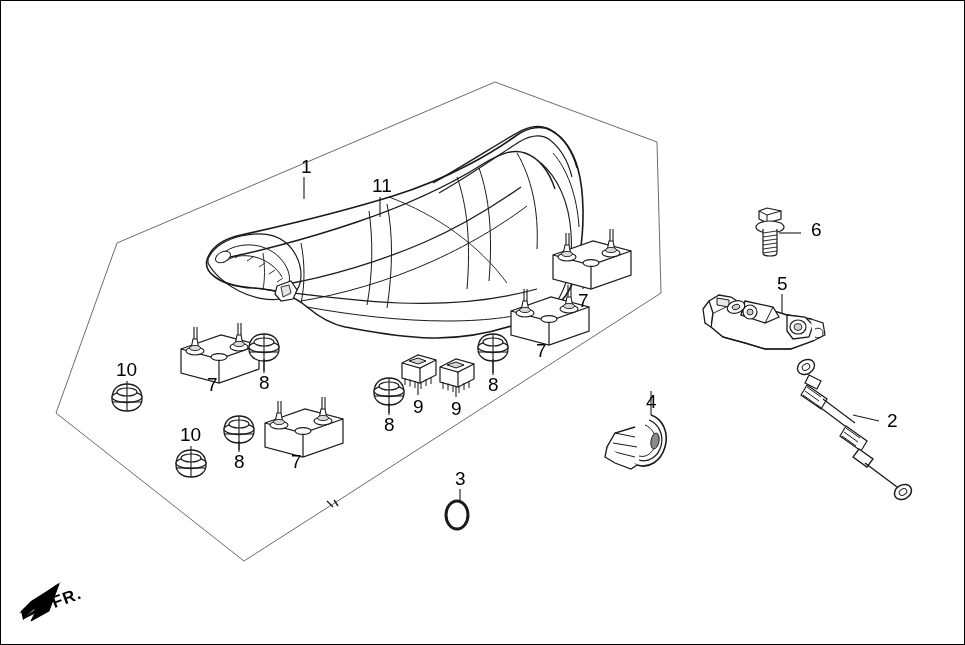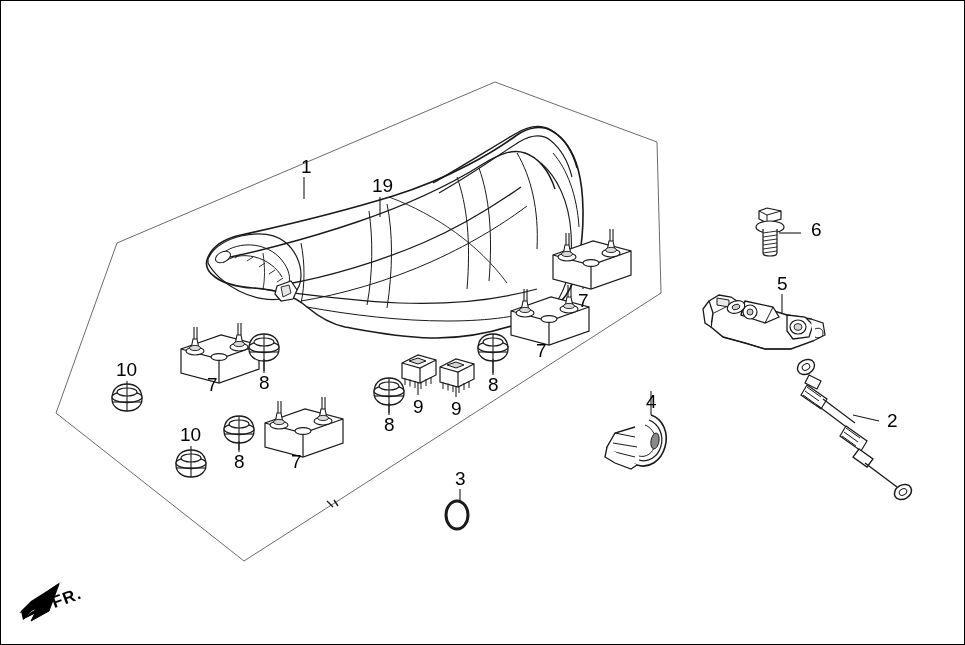--- a/index.html
+++ b/index.html
@@ -293,21 +293,21 @@
 
     <g>
       <path d="M58,583 L40,597 L46,600 L22,618 L34,612 L30,620 L48,610 Z" fill="#000000" stroke="#000000" stroke-width="1"></path>
       <path d="M60,581 L22,619 L20,610 L30,600 Z" fill="#000000"></path>
       <path d="M18,612 L36,598 L52,586 L58,582 L46,606 Z" fill="#000000"></path>
     </g>
 
   </svg>
 
   <div class="cnum" style="left:300px;top:156px;">1</div>
-  <div class="cnum" style="left:371px;top:175px;">19</div>
+  <div class="cnum" style="left:371px;top:175px;">11</div>
   <div class="cnum" style="left:810px;top:219px;">6</div>
   <div class="cnum" style="left:776px;top:273px;">5</div>
   <div class="cnum" style="left:577px;top:290px;">7</div>
   <div class="cnum" style="left:535px;top:340px;">7</div>
   <div class="cnum" style="left:886px;top:410px;">2</div>
   <div class="cnum" style="left:487px;top:374px;">8</div>
   <div class="cnum" style="left:645px;top:391px;">4</div>
   <div class="cnum" style="left:115px;top:359px;">10</div>
   <div class="cnum" style="left:206px;top:374px;">7</div>
   <div class="cnum" style="left:258px;top:372px;">8</div>

